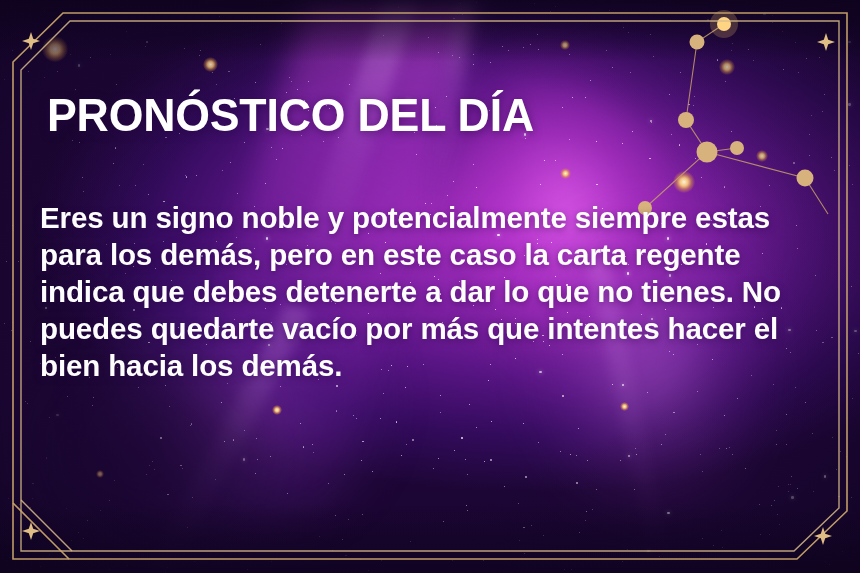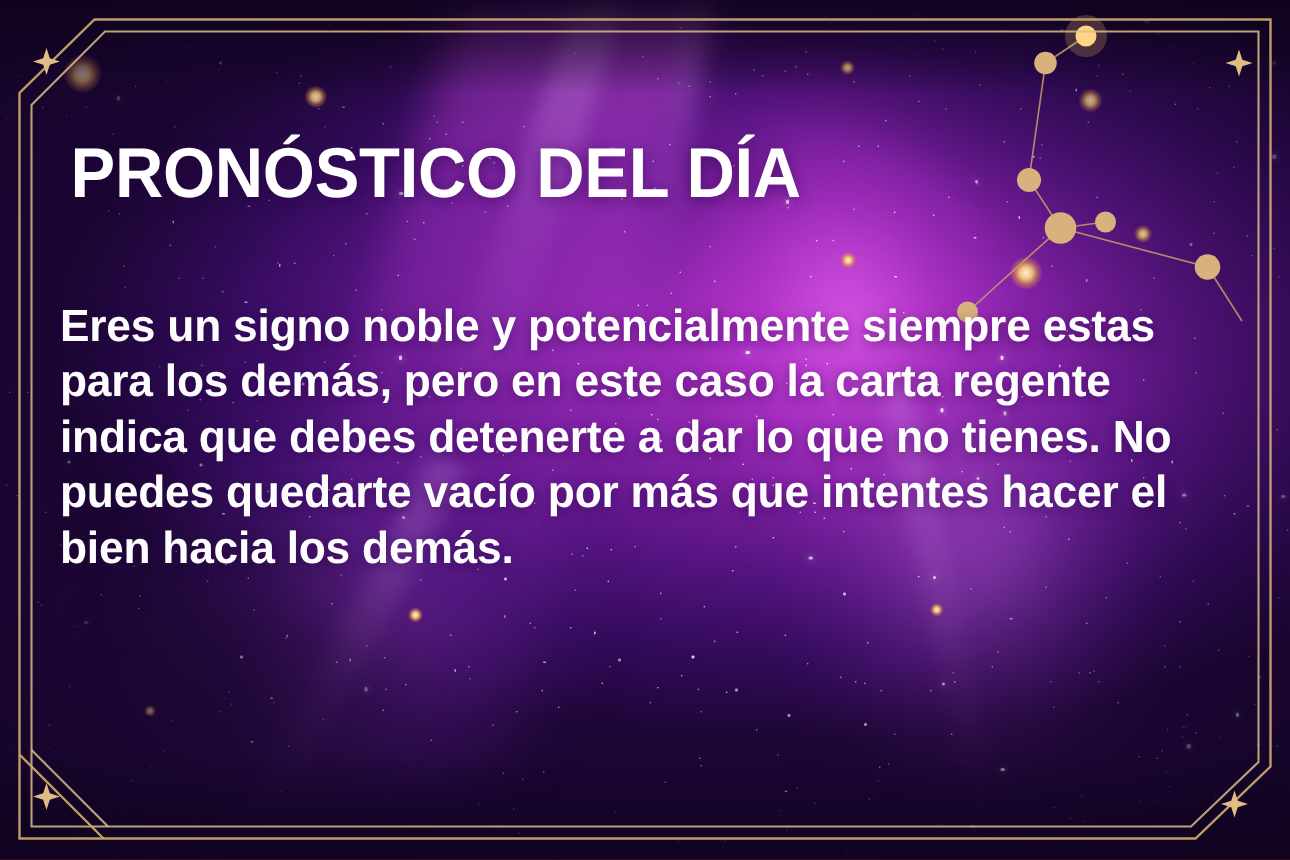--- a/index.html
+++ b/index.html
@@ -3,21 +3,21 @@
 <meta charset="utf-8">
 <style>
   html,body{margin:0;padding:0;background:#0d0518;}
   *{box-sizing:border-box;}
 
   .stage{
     position:relative;
     width:860px;height:573px;
     overflow:hidden;
     font-family:"Liberation Sans", sans-serif;
-    background:#7f1d1d;
+    background:#a16207;
   }
 
   
   .bg-base{
     position:absolute;inset:0;
     background:
       radial-gradient(ellipse 58% 46% at 62% 40%, #c13ad8 0%, #a02cbd 18%, #7b1fa0 36%, #561482 56%, #330b5c 78%, #1d0636 100%),
       linear-gradient(160deg,#1a0733 0%,#3b1166 38%,#2c0b50 70%,#150527 100%);
   }
   .neb-a{

